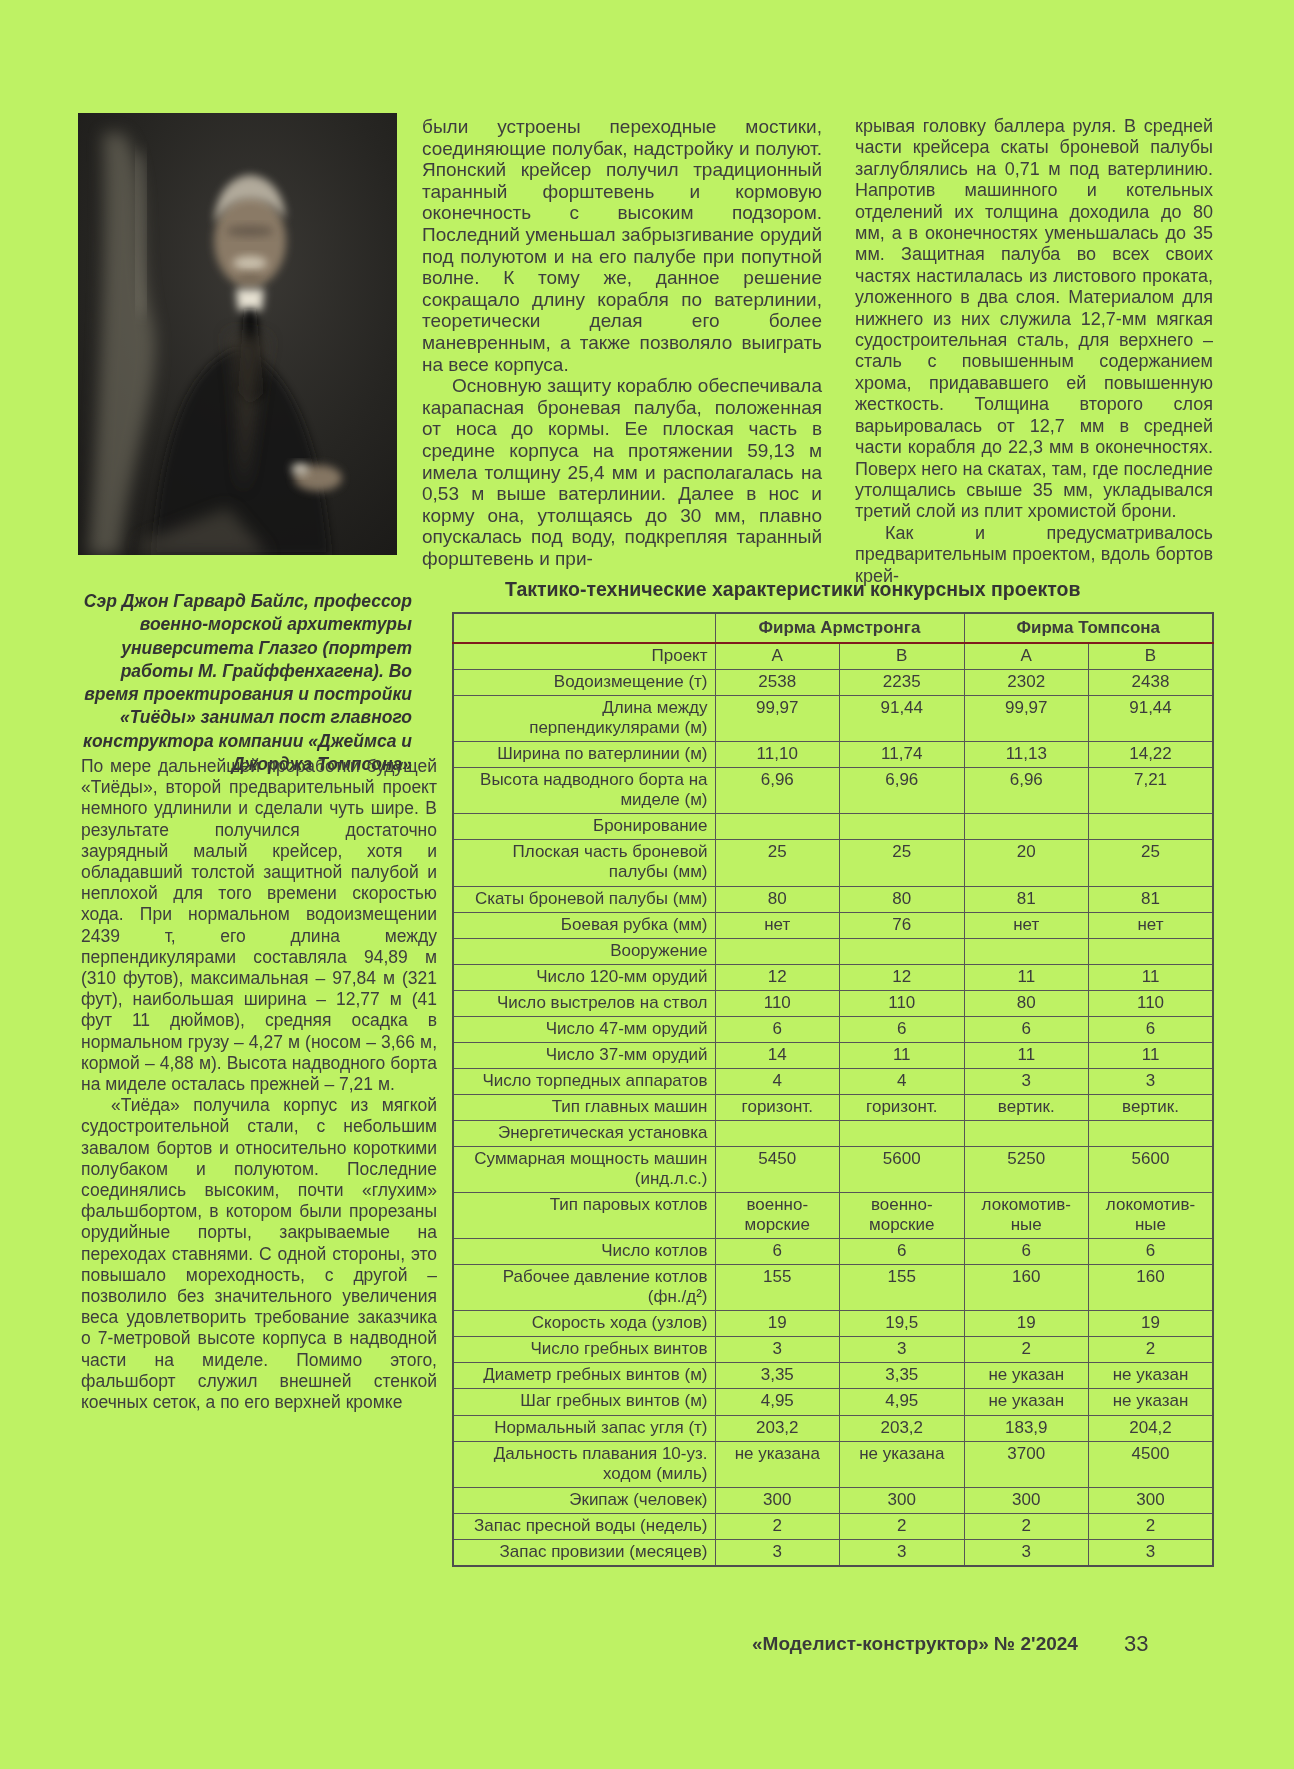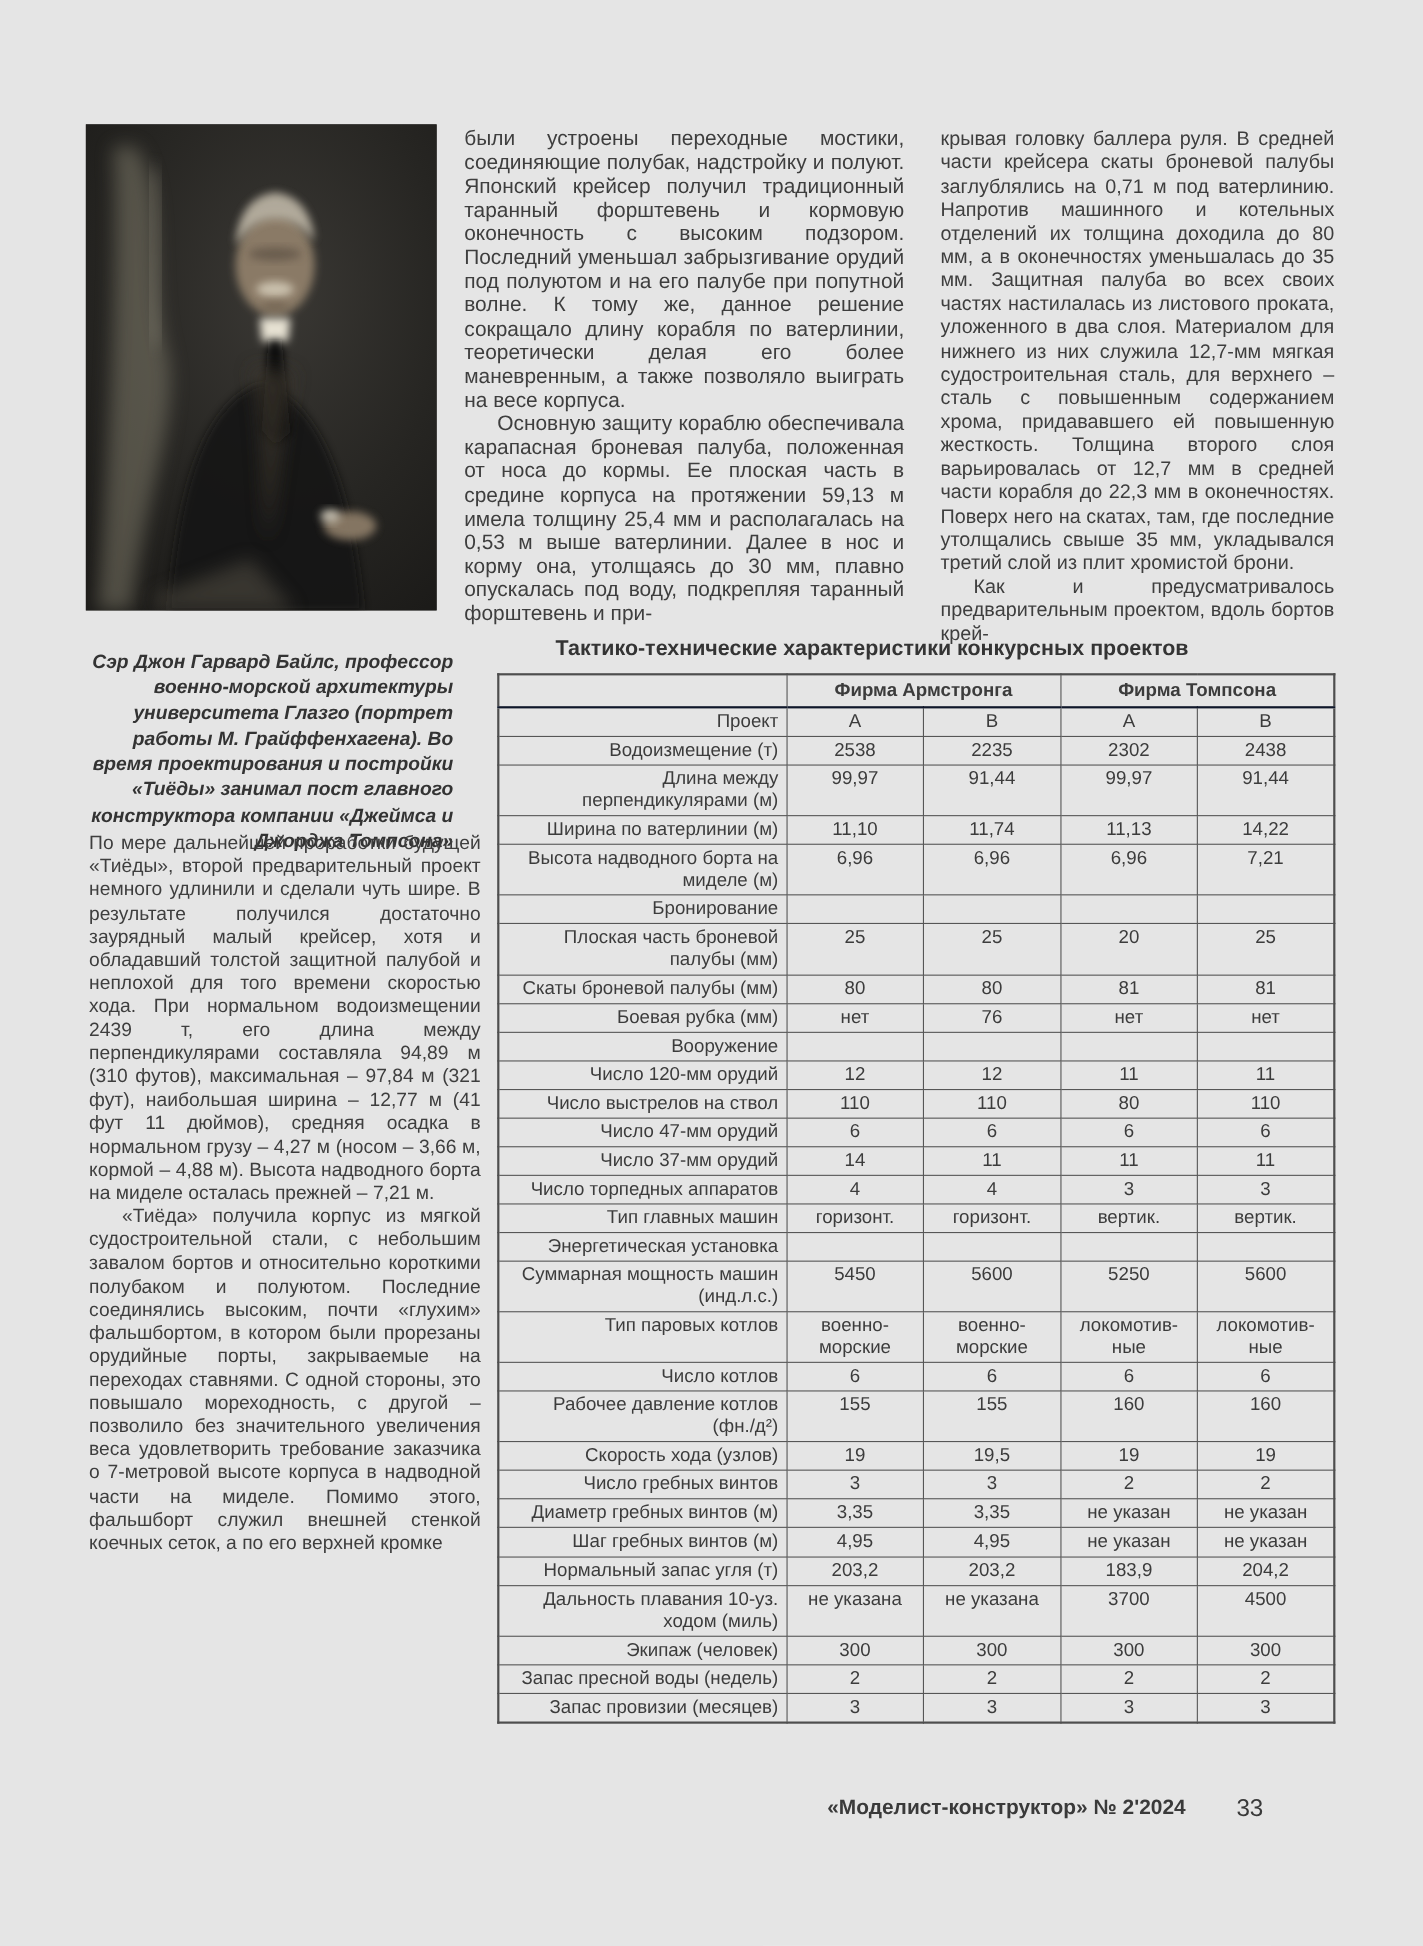--- a/index.html
+++ b/index.html
@@ -1,18 +1,18 @@
 <!DOCTYPE html>
 <html lang="ru"><head>
 <meta charset="utf-8">
 <style>
   html, body { margin:0; padding:0; background:#ffffff; }
   .page {
     position:relative; width:1294px; height:1769px;
-    background:#e5e5e5; overflow:hidden;
+    background:#bef264; overflow:hidden;
     font-family:"Liberation Sans", sans-serif;
     color:#3e3e3e;
   }
   
   .photo {
     position:absolute; left:78px; top:113px; width:319px; height:442px;
     background:#232220;
   }
   .photo svg { display:block; width:100%; height:100%; }
 
@@ -38,21 +38,21 @@
   }
   table.specs {
     position:absolute; left:452px; top:612px; width:760px;
     border-collapse:collapse; table-layout:fixed;
     font-size:17px; line-height:1.18; color:#3c3c3c;
     border:2px solid #4e4e4e;
   }
   .specs td { border:1px solid #565656; padding:2px 7px 3px 7px; vertical-align:top; overflow:hidden; }
   .specs td.label { text-align:right; }
   .specs td.val { text-align:center; }
-  .specs thead td { border-bottom:2px solid #0f172a; font-weight:700; text-align:center; padding:4px 6px; }
+  .specs thead td { border-bottom:2px solid #7f1d1d; font-weight:700; text-align:center; padding:4px 6px; }
 
   
   .footer-journal {
     position:absolute; left:752px; top:1633px;
     font-size:19px; font-weight:700; color:#3a3a3a; white-space:nowrap;
   }
   .footer-page {
     position:absolute; left:1124px; top:1631px;
     font-size:22px; font-weight:400; color:#3a3a3a;
   }

